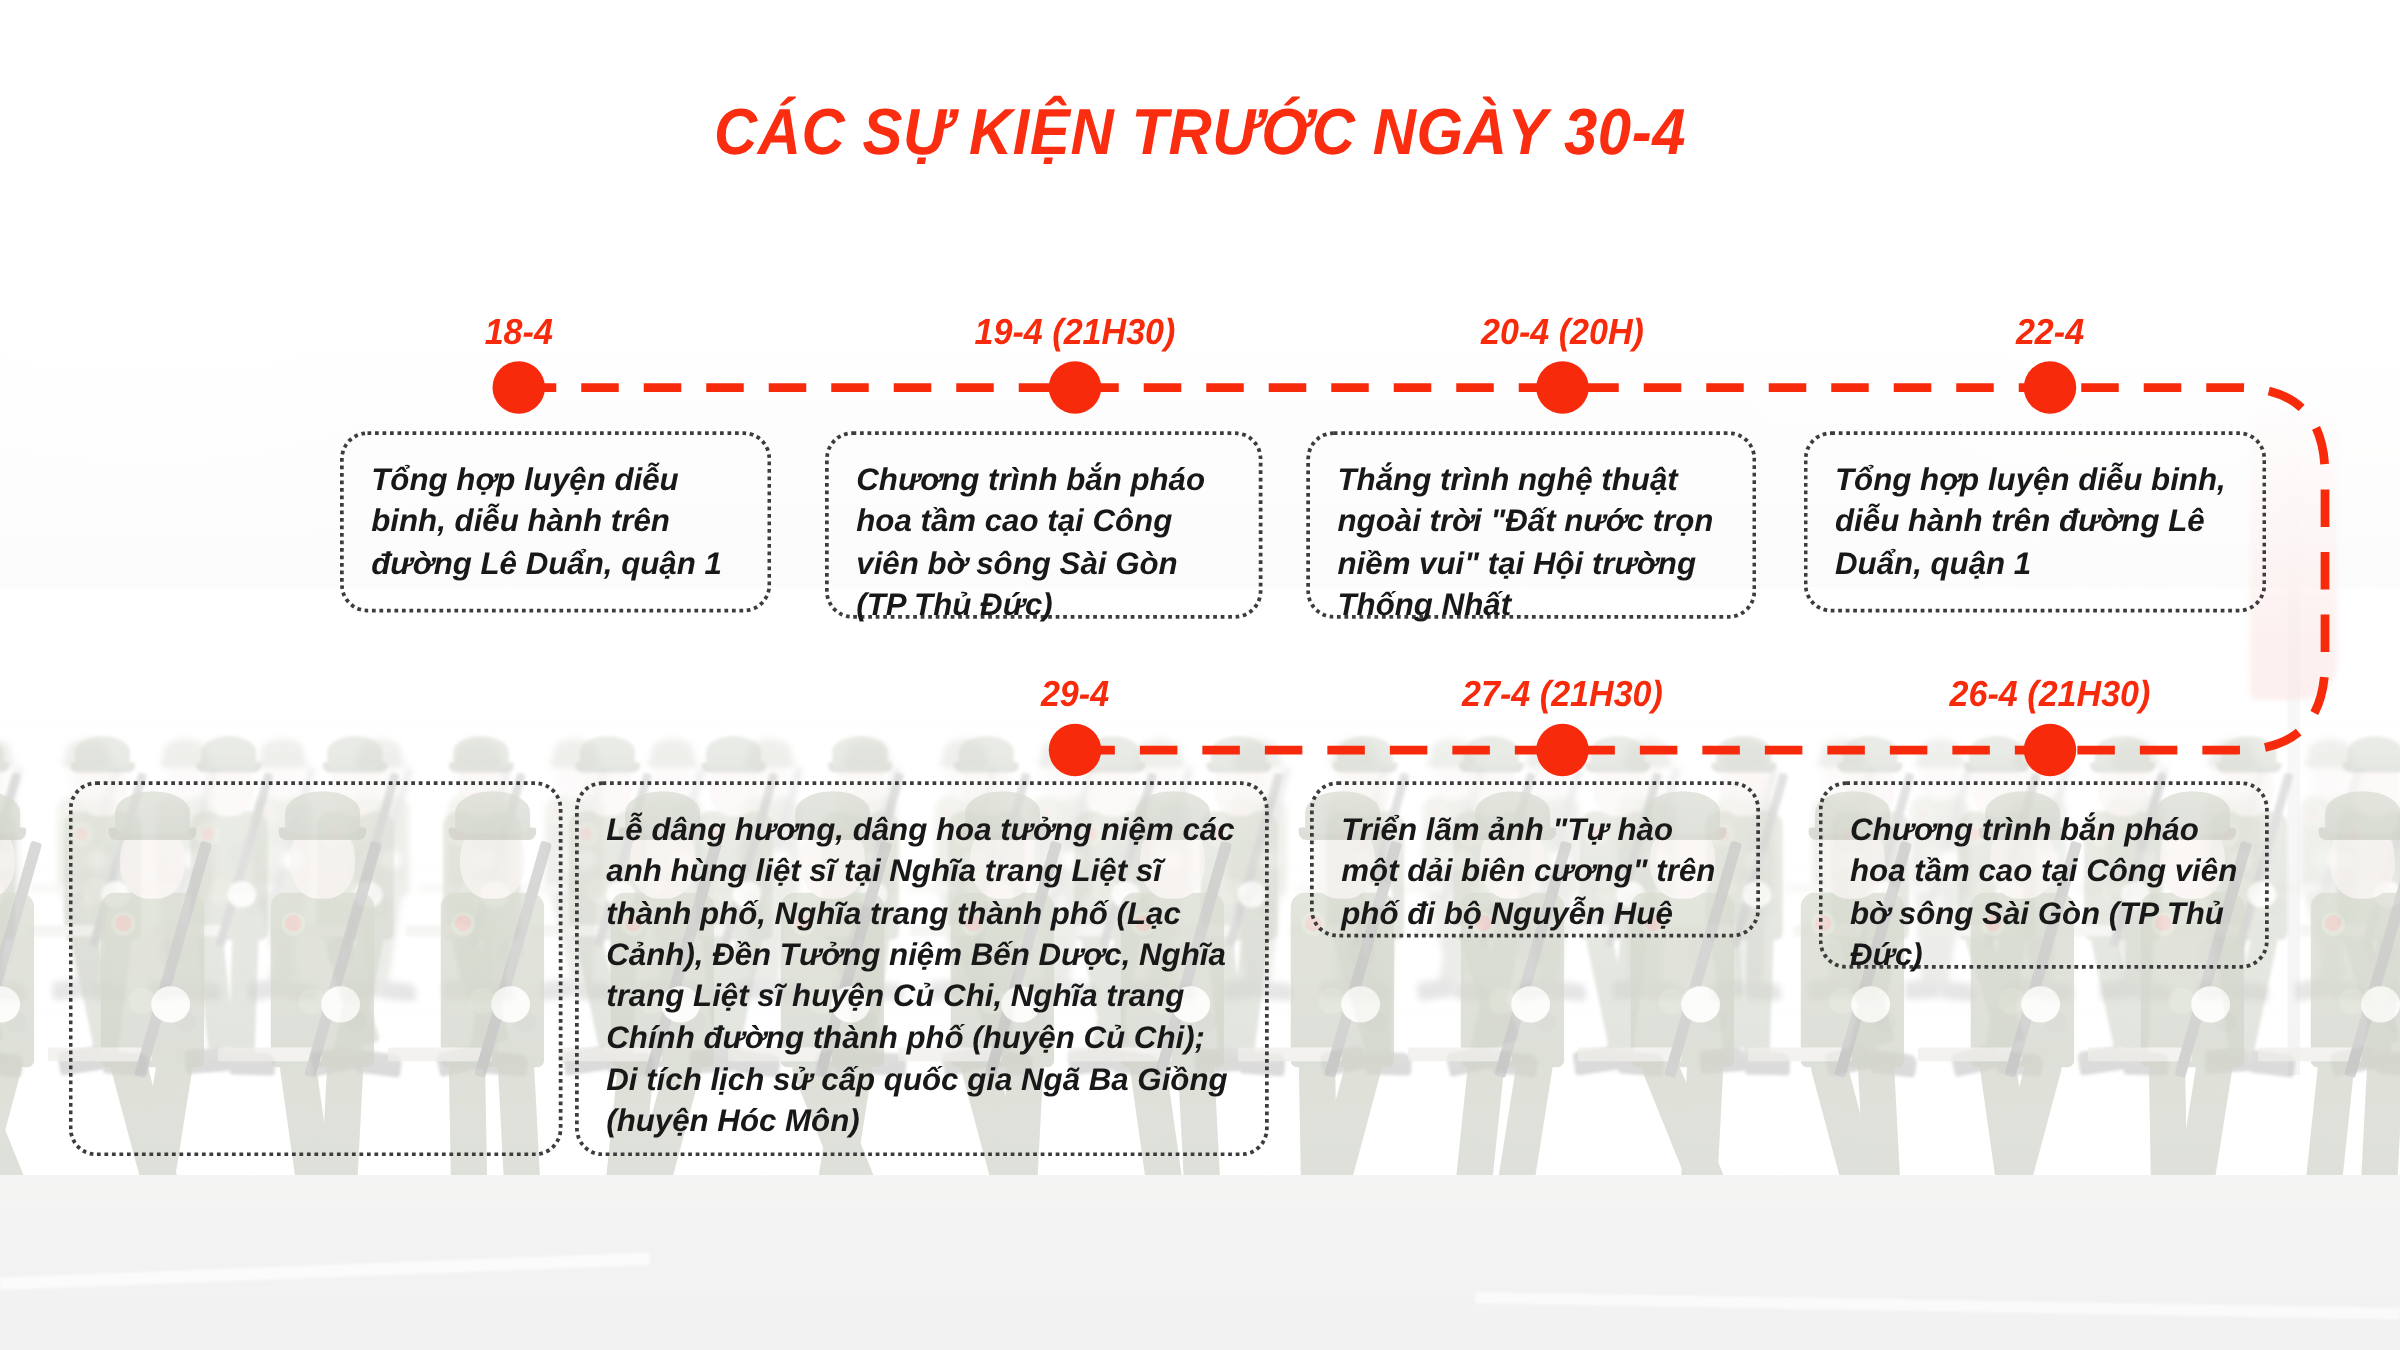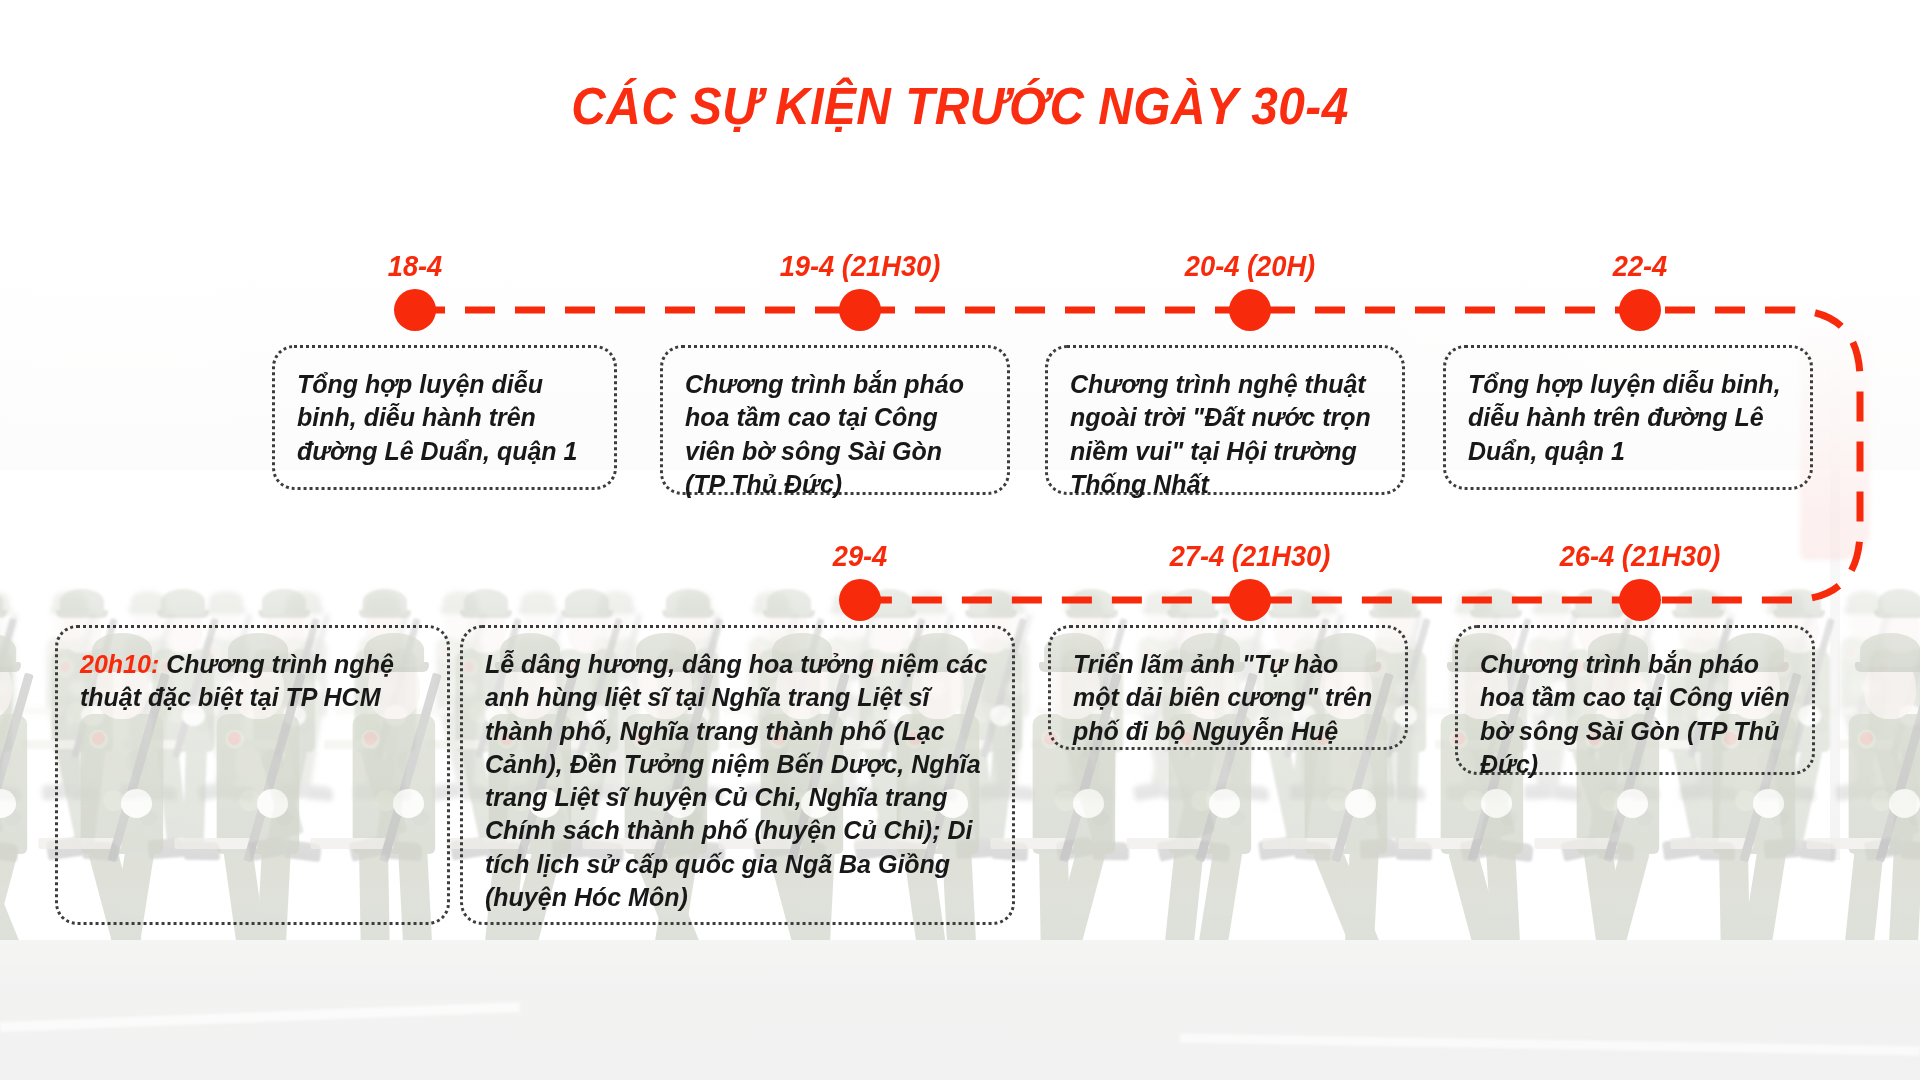--- a/index.html
+++ b/index.html
@@ -1054,42 +1054,41 @@
 
     <div class="card" style="left:272px;top:345px;width:345px;height:145px;">
       <p>Tổng hợp luyện diễu binh, diễu hành trên đường Lê Duẩn, quận 1</p>
     </div>
 
     <div class="card" style="left:660px;top:345px;width:350px;height:150px;">
       <p>Chương trình bắn pháo hoa tầm cao tại Công viên bờ sông Sài Gòn (TP Thủ Đức)</p>
     </div>
 
     <div class="card" style="left:1045px;top:345px;width:360px;height:150px;">
-      <p>Chương trình nghệ thuật ngoài trời "Đất nước trọn niềm vui" tại Hội trường Thống Nhất</p>
+      <p>Thắng trình nghệ thuật ngoài trời "Đất nước trọn niềm vui" tại Hội trường Thống Nhất</p>
     </div>
 
     <div class="card" style="left:1443px;top:345px;width:370px;height:145px;">
       <p>Tổng hợp luyện diễu binh, diễu hành trên đường Lê Duẩn, quận 1</p>
     </div>
 
     <div class="date" style="left:860px;top:540px;">29-4</div>
     <div class="dot" style="left:860px;top:600px;"></div>
 
     <div class="date" style="left:1250px;top:540px;">27-4 (21H30)</div>
     <div class="dot" style="left:1250px;top:600px;"></div>
 
     <div class="date" style="left:1640px;top:540px;">26-4 (21H30)</div>
     <div class="dot" style="left:1640px;top:600px;"></div>
 
     <div class="card" style="left:55px;top:625px;width:395px;height:300px;">
-      <p><span class="hl">20h10:</span><span> Chương trình nghệ thuật đặc biệt tại TP HCM</span></p>
     </div>
 
     <div class="card" style="left:460px;top:625px;width:555px;height:300px;">
-      <p>Lễ dâng hương, dâng hoa tưởng niệm các anh hùng liệt sĩ tại Nghĩa trang Liệt sĩ thành phố, Nghĩa trang thành phố (Lạc Cảnh), Đền Tưởng niệm Bến Dược, Nghĩa trang Liệt sĩ huyện Củ Chi, Nghĩa trang Chính sách thành phố (huyện Củ Chi); Di tích lịch sử cấp quốc gia Ngã Ba Giồng (huyện Hóc Môn)</p>
+      <p>Lễ dâng hương, dâng hoa tưởng niệm các anh hùng liệt sĩ tại Nghĩa trang Liệt sĩ thành phố, Nghĩa trang thành phố (Lạc Cảnh), Đền Tưởng niệm Bến Dược, Nghĩa trang Liệt sĩ huyện Củ Chi, Nghĩa trang Chính đường thành phố (huyện Củ Chi); Di tích lịch sử cấp quốc gia Ngã Ba Giồng (huyện Hóc Môn)</p>
     </div>
 
     <div class="card" style="left:1048px;top:625px;width:360px;height:125px;">
       <p>Triển lãm ảnh "Tự hào một dải biên cương" trên phố đi bộ Nguyễn Huệ</p>
     </div>
 
     <div class="card" style="left:1455px;top:625px;width:360px;height:150px;">
       <p>Chương trình bắn pháo hoa tầm cao tại Công viên bờ sông Sài Gòn (TP Thủ Đức)</p>
     </div>
 

